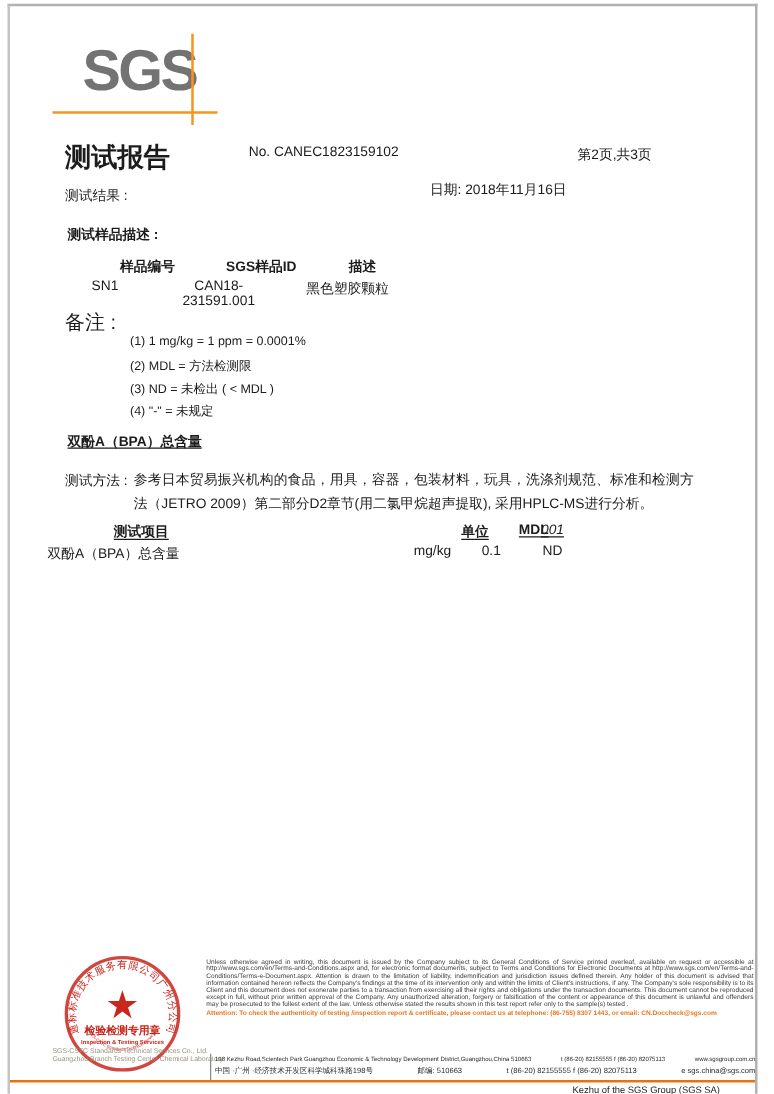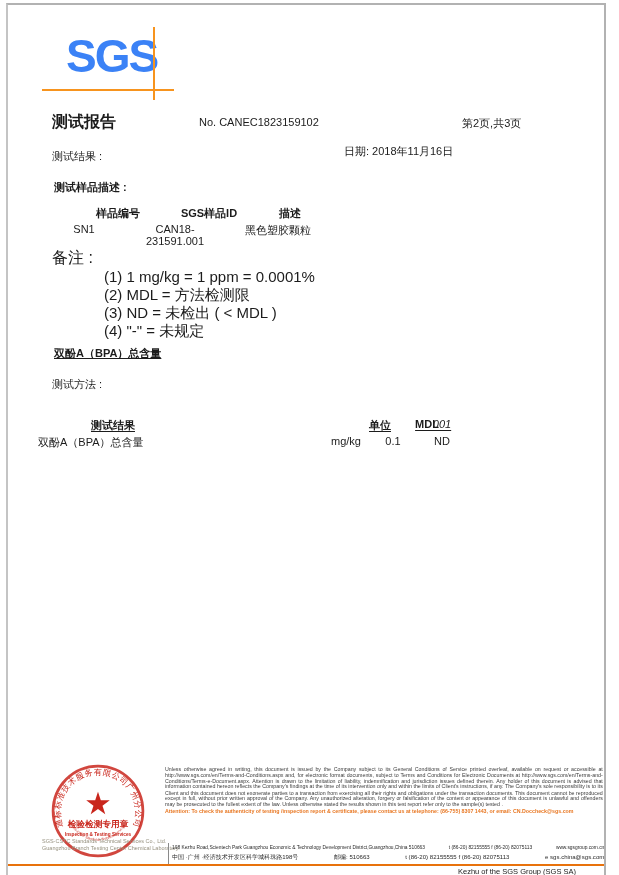--- a/index.html
+++ b/index.html
@@ -8,46 +8,46 @@
   .page {
     position:absolute; left:6px; top:3px; width:600px; height:872px;
     background:#ffffff;
     border-top:2px solid #b2b2b2; border-left:2px solid #c4c4c4; border-right:2px solid #b2b2b2;
     overflow:hidden; color:#1c1c1c;
   }
   .abs { position:absolute; }
   
   .logo-text {
     position:absolute; left:58px; top:24px; font-size:46px; font-weight:700;
-    color:#3b82f6; letter-spacing:-2px; font-family:"Liberation Sans", sans-serif;
+    color:#737373; letter-spacing:-2px; font-family:"Liberation Sans", sans-serif;
   }
   .logo-hline { position:absolute; left:34px; top:84px; width:132px; height:2px; background:#f7941e; }
   .logo-vline { position:absolute; left:145px; top:22px; width:2px; height:73px; background:#f7941e; }
   
-  .report-title { position:absolute; left:44px; top:107px; font-size:16px; font-weight:700; }
+  .report-title { position:absolute; left:44px; top:107px; font-size:21px; font-weight:700; }
   .report-no   { position:absolute; left:191px; top:111px; font-size:11px; }
   .report-date { position:absolute; left:336px; top:111px; font-size:11px;margin-top:28px; }
   .report-page { position:absolute; left:454px; top:111px; font-size:11px; }
   
   .t11 { font-size:11px; }
   .bold { font-weight:700;margin-left:34px; }
   .und { text-decoration:underline; text-underline-offset:2px; }
   .ital { font-style:italic; }
   .ctr { text-align:center; }
   .results-label { position:absolute; left:44px; top:144px; font-size:11px; }
   .sample-desc-label { position:absolute; left:46px; top:175px; font-size:11px; font-weight:700; }
   
   .st-h1 { position:absolute; left:48px; top:201px; width:56px; }
   .st-h2 { position:absolute; left:128px; top:201px; width:78px; }
   .st-h3 { position:absolute; left:237px; top:201px; }
   .st-v1 { position:absolute; left:48px; top:218px; width:56px; }
   .st-v2 { position:absolute; left:124px; top:218px; width:86px; }
   .st-v3 { position:absolute; left:237px; top:218px; }
   .remarks-label { position:absolute; left:44px; top:243px; font-size:16px; }
-  .remark { position:absolute; left:96px; font-size:15px; }
+  .remark { position:absolute; left:96px; font-size:10px; }
   .bpa-heading { position:absolute; left:46px; top:341px; font-size:11px; font-weight:700; text-decoration:underline; }
   .method-label { position:absolute; left:44px; top:372px; font-size:11px; }
   .method-text { position:absolute; left:99px; top:370px; width:448px; font-size:11px; line-height:19px; text-align:justify; }
   
   .rt-h-item { position:absolute; left:49px; top:413px; }
   .rt-h-unit { position:absolute; left:318px; top:413px; width:40px; }
   .rt-h-mdl  { position:absolute; left:366px; top:413px; width:38px; }
   .rt-h-001  { position:absolute; left:418px; top:413px; width:32px; }
   .rt-r-item { position:absolute; left:30px;  top:430px; }
   .rt-r-unit { position:absolute; left:318px; top:430px; width:40px; }
@@ -115,23 +115,24 @@
   </div>
 
   <div class="remarks-label">备注 :</div>
   <div class="remark" style="top:263px;">(1) 1 mg/kg = 1 ppm = 0.0001%</div>
   <div class="remark" style="top:281px;">(2) MDL = 方法检测限</div>
   <div class="remark" style="top:299px;">(3) ND = 未检出 ( &lt; MDL )</div>
   <div class="remark" style="top:317px;">(4) "-" = 未规定</div>
 
   <div class="bpa-heading">双酚A（BPA）总含量</div>
   <div class="method-label">测试方法 :</div>
+  <div class="method-text">参考日本贸易振兴机构的食品，用具，容器，包装材料，玩具，洗涤剂规范、标准和检测方法（JETRO 2009）第二部分D2章节(用二氯甲烷超声提取), 采用HPLC-MS进行分析。</div>
 
   <div>
-    <span class="rt-h-item t11 bold und">测试结果</span>
+    <span class="rt-h-item t11 bold und">测试项目</span>
     <span class="rt-h-unit t11 bold und ctr">单位</span>
     <span class="rt-h-mdl t11 bold und ctr">MDL</span>
     <span class="rt-h-001 t11 ital und ctr">001</span>
     <span class="rt-r-item t11">双酚A（BPA）总含量</span>
     <span class="rt-r-unit t11 ctr">mg/kg</span>
     <span class="rt-r-mdl t11 ctr">0.1</span>
     <span class="rt-r-001 t11 ctr">ND</span>
   </div>
 
   <div class="stamp-wrap">

